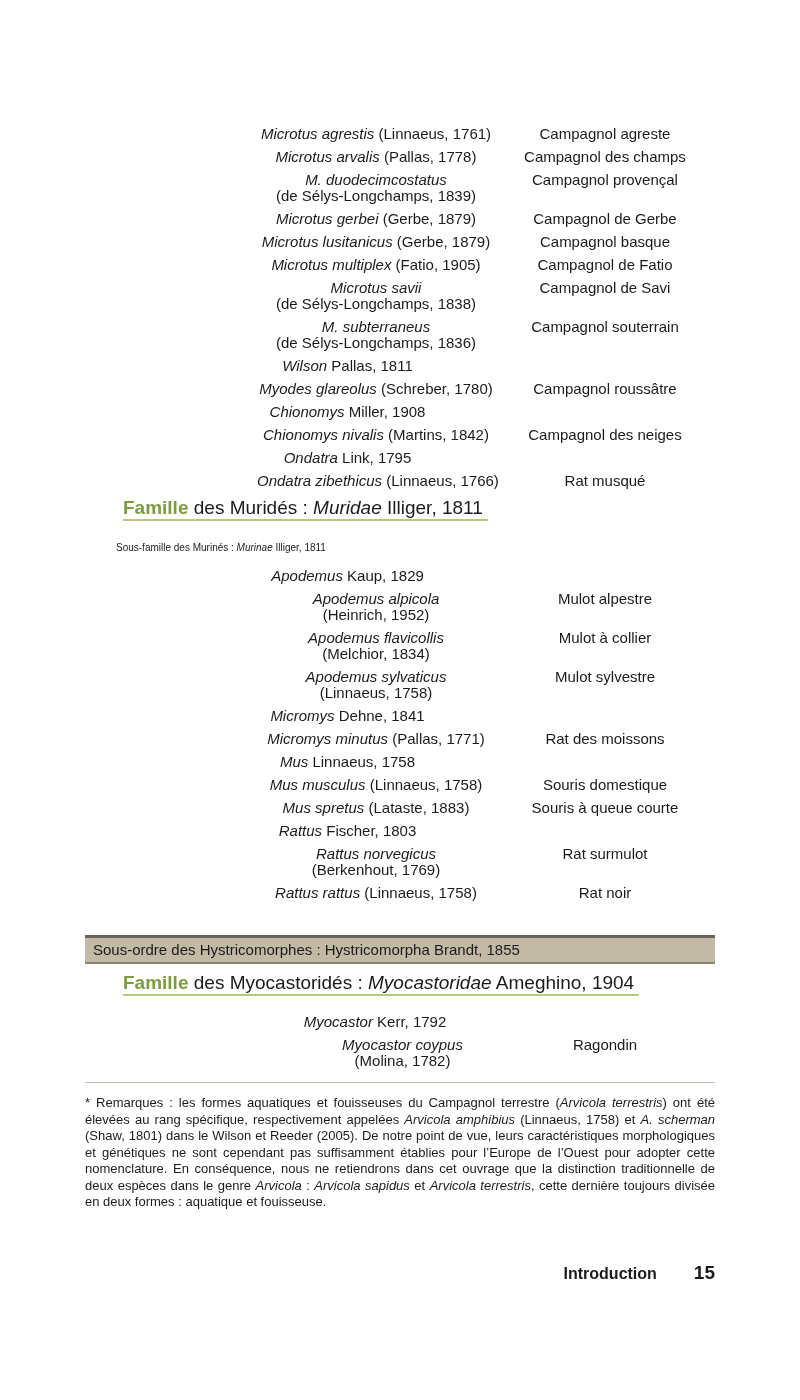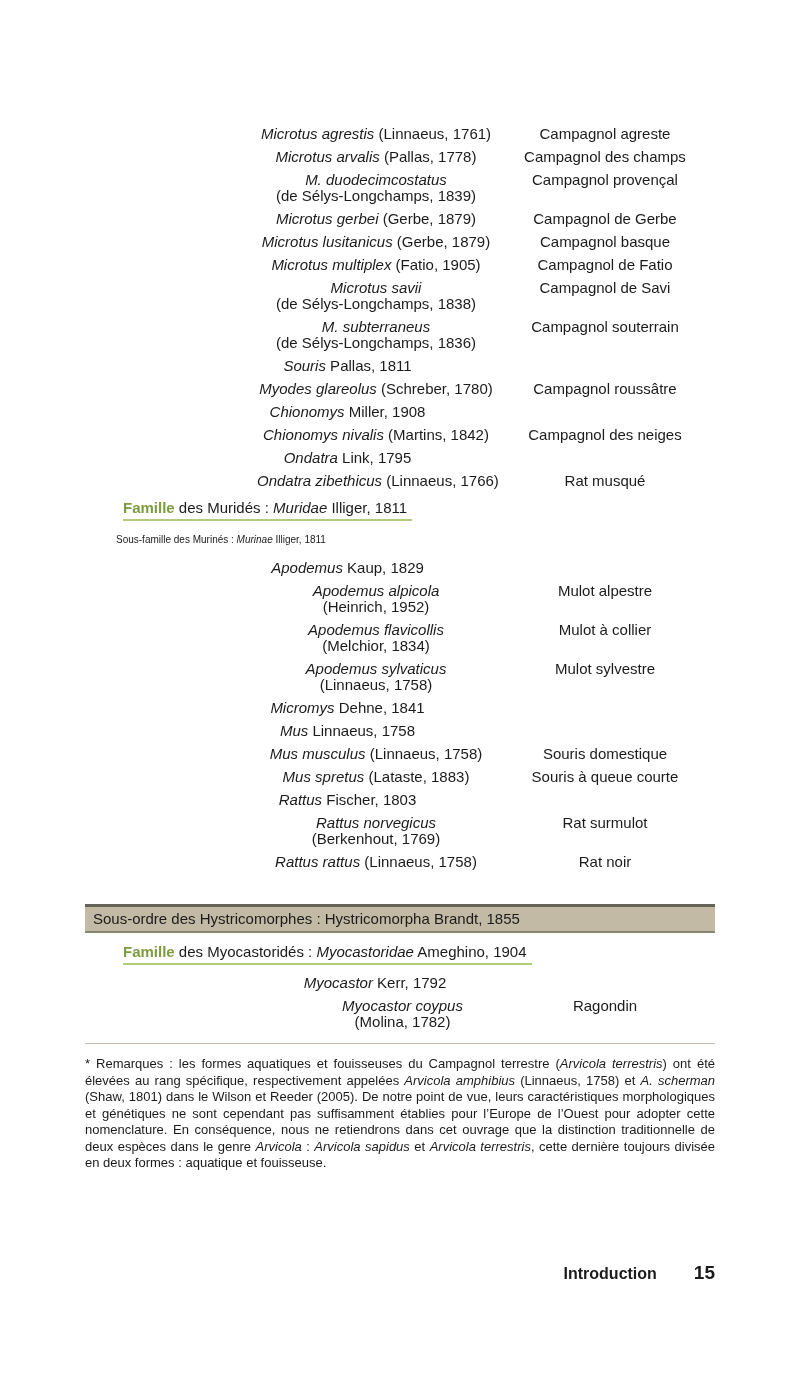--- a/index.html
+++ b/index.html
@@ -16,22 +16,22 @@
   .taxon { width:410px; box-sizing:border-box; font-size:15px; line-height:16px; white-space:nowrap; }
   .trow.genus  .taxon { padding-left:115px; }
   .trow.species .taxon { padding-left:172px; }
   .deep .trow.genus  .taxon { padding-left:170px; }
   .deep .trow.species .taxon { padding-left:225px; }
   .latin { font-style:italic; }
   .vern { width:220px; font-size:15px; line-height:16px; white-space:nowrap; }
 
   
   .family-heading {
-    width:fit-content; margin:10px 0 10px 38px;
-    font-size:15px; line-height:17px;
+    width:fit-content; margin:10px 0 18px 38px;
+    font-size:19px; line-height:17px;
     padding:0 5px 3px 0; border-bottom:2px solid #b5cb7c; white-space:nowrap;
   }
   .family-label { color:#7d9c3f; font-weight:bold; }
   .subfamily-heading { margin:8px 0 12px 31px; font-size:10px; line-height:17px; white-space:nowrap; }
 
   
   .banner {
     margin-top:34px; margin-bottom:10px;
     background:#c2baa4;
     border-top:3px solid #666357; border-bottom:2px solid #8a8573;
@@ -85,21 +85,21 @@
         </div>
         <div class="trow species">
           <div class="taxon"><span class="latin">Microtus savii</span><div>(de Sélys-Longchamps, 1838)</div></div>
           <div class="vern">Campagnol de Savi</div>
         </div>
         <div class="trow species">
           <div class="taxon"><span class="latin">M. subterraneus</span><div>(de Sélys-Longchamps, 1836)</div></div>
           <div class="vern">Campagnol souterrain</div>
         </div>
         <div class="trow genus">
-          <div class="taxon"><span class="latin">Souris</span><span> Pallas, 1811</span></div>
+          <div class="taxon"><span class="latin">Wilson</span><span> Pallas, 1811</span></div>
         </div>
         <div class="trow species">
           <div class="taxon"><span class="latin">Myodes glareolus</span><span> (Schreber, 1780)</span></div>
           <div class="vern">Campagnol roussâtre</div>
         </div>
         <div class="trow genus">
           <div class="taxon"><span class="latin">Chionomys</span><span> Miller, 1908</span></div>
         </div>
         <div class="trow species">
           <div class="taxon"><span class="latin">Chionomys nivalis</span><span> (Martins, 1842)</span></div>
@@ -133,20 +133,24 @@
         <div class="trow species">
           <div class="taxon"><span class="latin">Apodemus flavicollis</span><div>(Melchior, 1834)</div></div>
           <div class="vern">Mulot à collier</div>
         </div>
         <div class="trow species">
           <div class="taxon"><span class="latin">Apodemus sylvaticus</span><div>(Linnaeus, 1758)</div></div>
           <div class="vern">Mulot sylvestre</div>
         </div>
         <div class="trow genus">
           <div class="taxon"><span class="latin">Micromys</span><span> Dehne, 1841</span></div>
+        </div>
+        <div class="trow species">
+          <div class="taxon"><span class="latin">Micromys minutus</span><span> (Pallas, 1771)</span></div>
+          <div class="vern">Rat des moissons</div>
         </div>
         <div class="trow genus">
           <div class="taxon"><span class="latin">Mus</span><span> Linnaeus, 1758</span></div>
         </div>
         <div class="trow species">
           <div class="taxon"><span class="latin">Mus musculus</span><span> (Linnaeus, 1758)</span></div>
           <div class="vern">Souris domestique</div>
         </div>
         <div class="trow species">
           <div class="taxon"><span class="latin">Mus spretus</span><span> (Lataste, 1883)</span></div>

